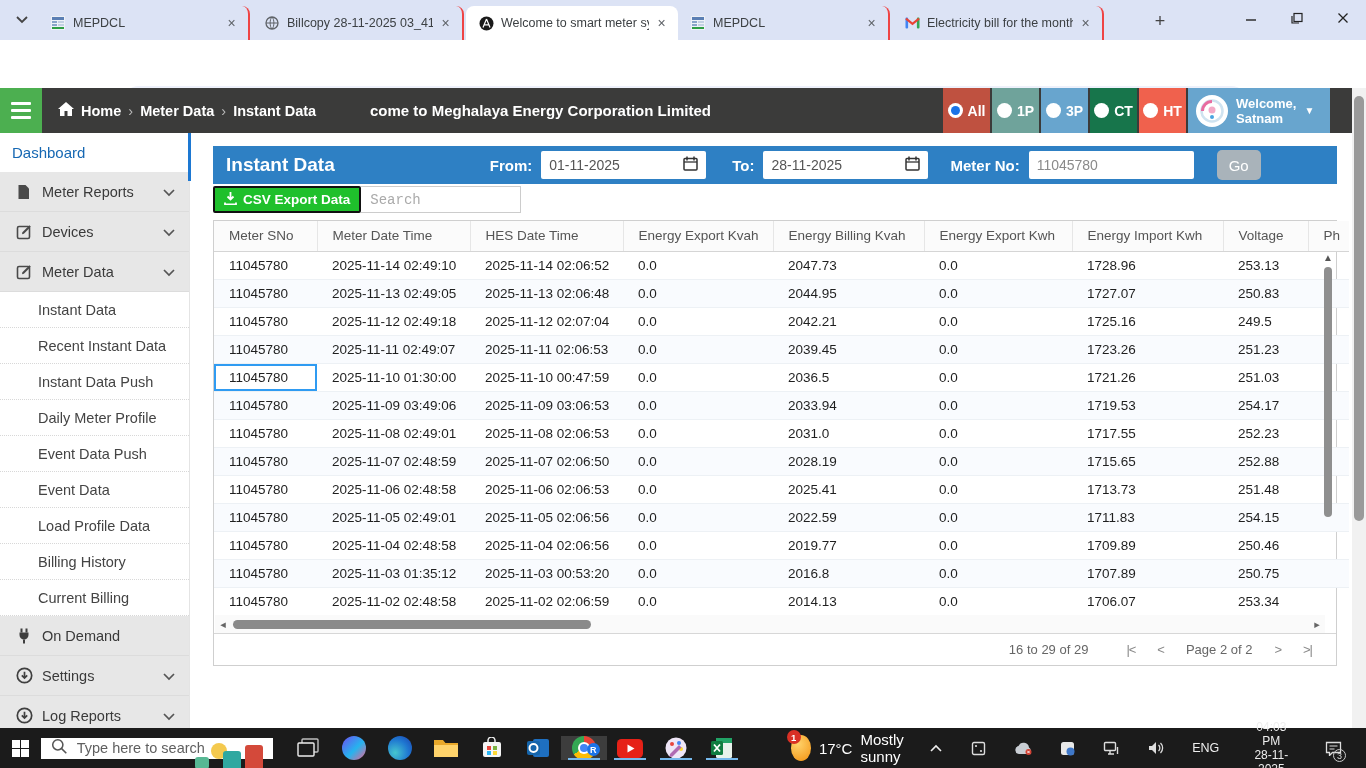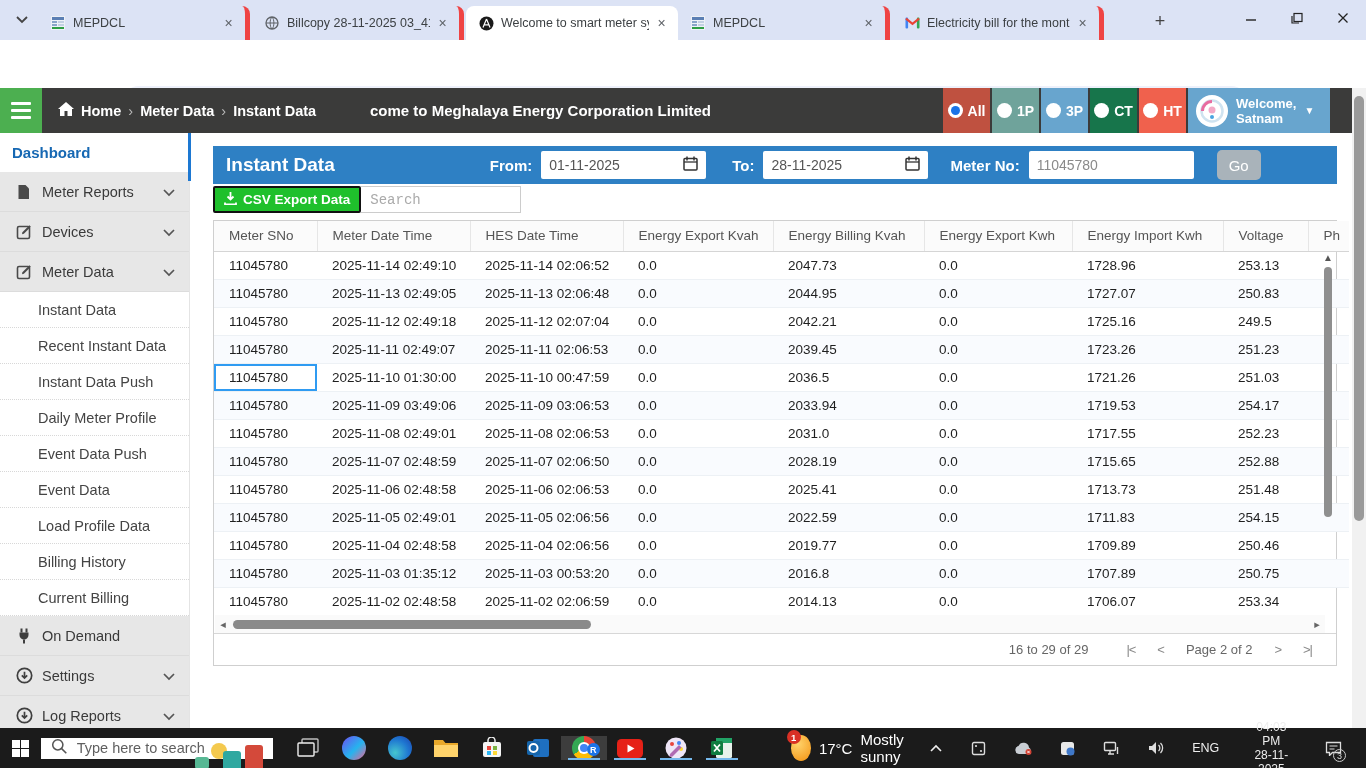--- a/index.html
+++ b/index.html
@@ -4,21 +4,21 @@
 <style>
   * { margin:0; padding:0; box-sizing:border-box; }
   body { font-family:"Liberation Sans", sans-serif; }
   .screen { position:relative; width:1366px; height:768px; background:#fff; overflow:hidden; }
 
   
   .tabstrip { position:absolute; left:0; top:0; width:1366px; height:40px; background:#dce3f5; }
   .tab-search { position:absolute; left:10px; top:10px; width:24px; height:20px; display:flex; align-items:center; justify-content:center; border-radius:10px; color:#444; }
   #tabs { position:absolute; left:38px; top:6px; display:flex; height:34px; }
   .tab { position:relative; width:212px; height:34px; display:flex; align-items:center; padding:0 8px; border-radius:8px 8px 0 0; color:#3c4043; font-size:12.5px; }
-  .tab:not(.active) { border-right:5px solid #ef4444; margin-right:2px; }
+  .tab:not(.active) { border-right:2px solid #ef4444; margin-right:2px; }
   .tab.active { background:#fff; }
   .tab .fav { width:16px; height:16px; margin:0 7px 0 4px; display:flex; align-items:center; justify-content:center; flex:none; }
   .tab-title { flex:1; white-space:nowrap; overflow:hidden; }
   .tab-close { flex:none; width:17px; height:17px; display:flex; align-items:center; justify-content:center; border-radius:50%; font-size:14px; color:#5f6368; margin-left:4px; }
   .newtab { position:absolute; left:1148px; top:9px; width:24px; height:24px; font-size:18px; color:#444; display:flex; align-items:center; justify-content:center; }
   .wincontrols { position:absolute; right:0; top:0; height:36px; display:flex; }
   .winbtn { width:46px; height:36px; display:flex; align-items:center; justify-content:center; color:#222; }
   .urlbar { position:absolute; left:0; top:40px; width:1366px; height:46px; background:#fff; }
   .navbtn { position:absolute; top:52px; width:26px; height:26px; display:flex; align-items:center; justify-content:center; }
   .omnibox { position:absolute; left:122px; top:46px; width:1126px; height:34px; background:#eef1fb; border-radius:17px; display:flex; align-items:center; padding:0 14px; }
@@ -39,21 +39,21 @@
   .radio { width:15px; height:15px; border-radius:50%; background:#fff; flex:none; display:flex; align-items:center; justify-content:center; }
   .radio .dot { width:9px; height:9px; border-radius:50%; background:#1a73e8; }
   .userchip { position:absolute; left:1188px; top:0; width:142px; height:45px; background:#68a5ce; display:flex; align-items:center; padding:0 8px; gap:8px; }
   .chip-avatar { width:32px; height:32px; border-radius:50%; background:#fff; display:flex; align-items:center; justify-content:center; overflow:hidden; flex:none; }
   .chip-text { color:#fff; font-size:13px; font-weight:bold; line-height:15px; }
   .chip-caret { color:#fff; font-size:10px; }
 
   
   .sidebar { position:absolute; left:0; top:133px; width:190px; height:595px; background:#fff; border-right:1px solid #e4e4e4; overflow:hidden; }
   .active-line { position:absolute; left:188px; top:133px; width:3px; height:48px; background:#1d78d2; z-index:3; }
-  .sb-dashboard { height:39px; display:flex; align-items:center; padding-left:12px; color:#1668b3; font-weight:bold; font-size:15px; }
+  .sb-dashboard { height:39px; display:flex; align-items:center; padding-left:12px; color:#1668b3; font-weight:normal; font-size:15px; }
   .sb-group { height:40px; display:flex; align-items:center; padding:0 14px 0 16px; background:#e7e7e7; border-bottom:1px solid #dcdcdc; color:#3a3a3a; font-size:14.5px; }
   .sb-group .sb-icon { width:26px; flex:none; display:flex; align-items:center; }
   .sb-group .sb-label { flex:1; }
   .sb-sub { height:36px; display:flex; align-items:center; padding-left:38px; color:#444; font-size:14.5px; border-bottom:1px dotted #d8d8d8; background:#fff; }
 
   
   .bluebar { position:absolute; left:213px; top:146px; width:1124px; height:38px; background:#2e80c4; display:flex; align-items:center; }
   .bluebar .title { font-size:19px; font-weight:bold; color:#fff; margin-left:13px; }
   .blabel { color:#fff; font-size:15px; font-weight:bold; }
   .dateinput { width:165px; height:28px; background:#fff; border:none; border-radius:2px; display:flex; align-items:center; padding:0 8px; gap:18px; }

